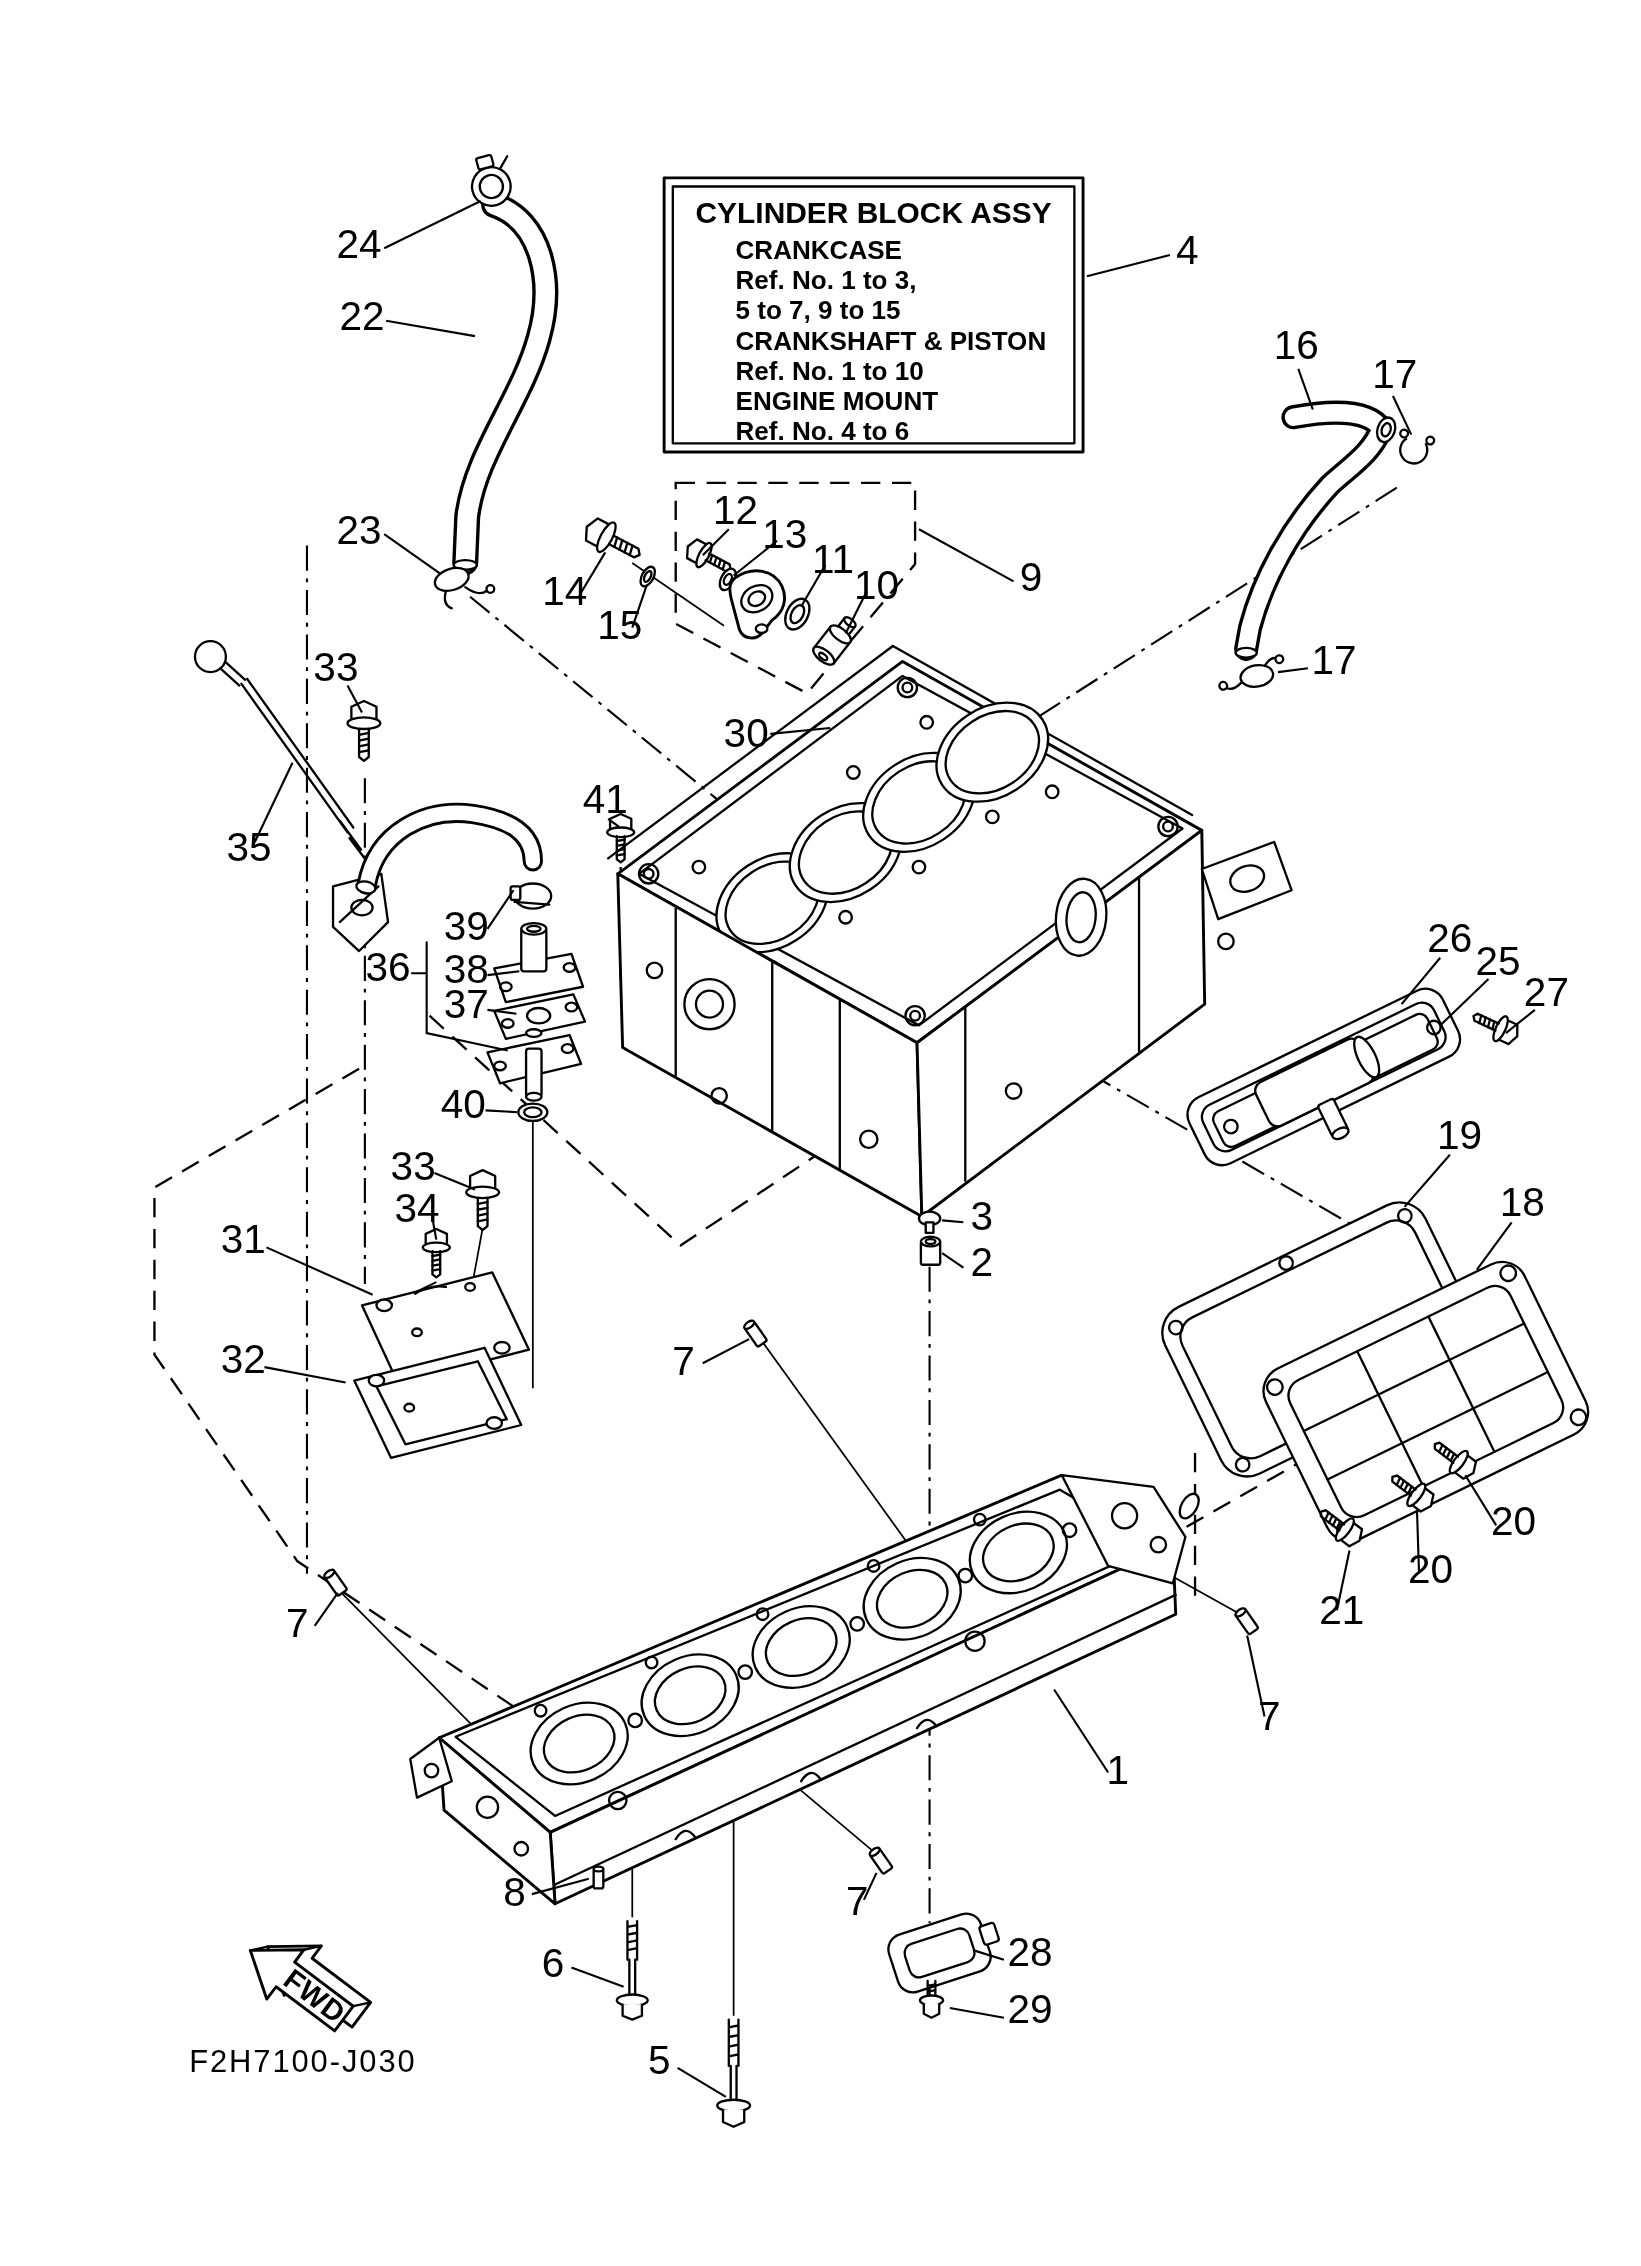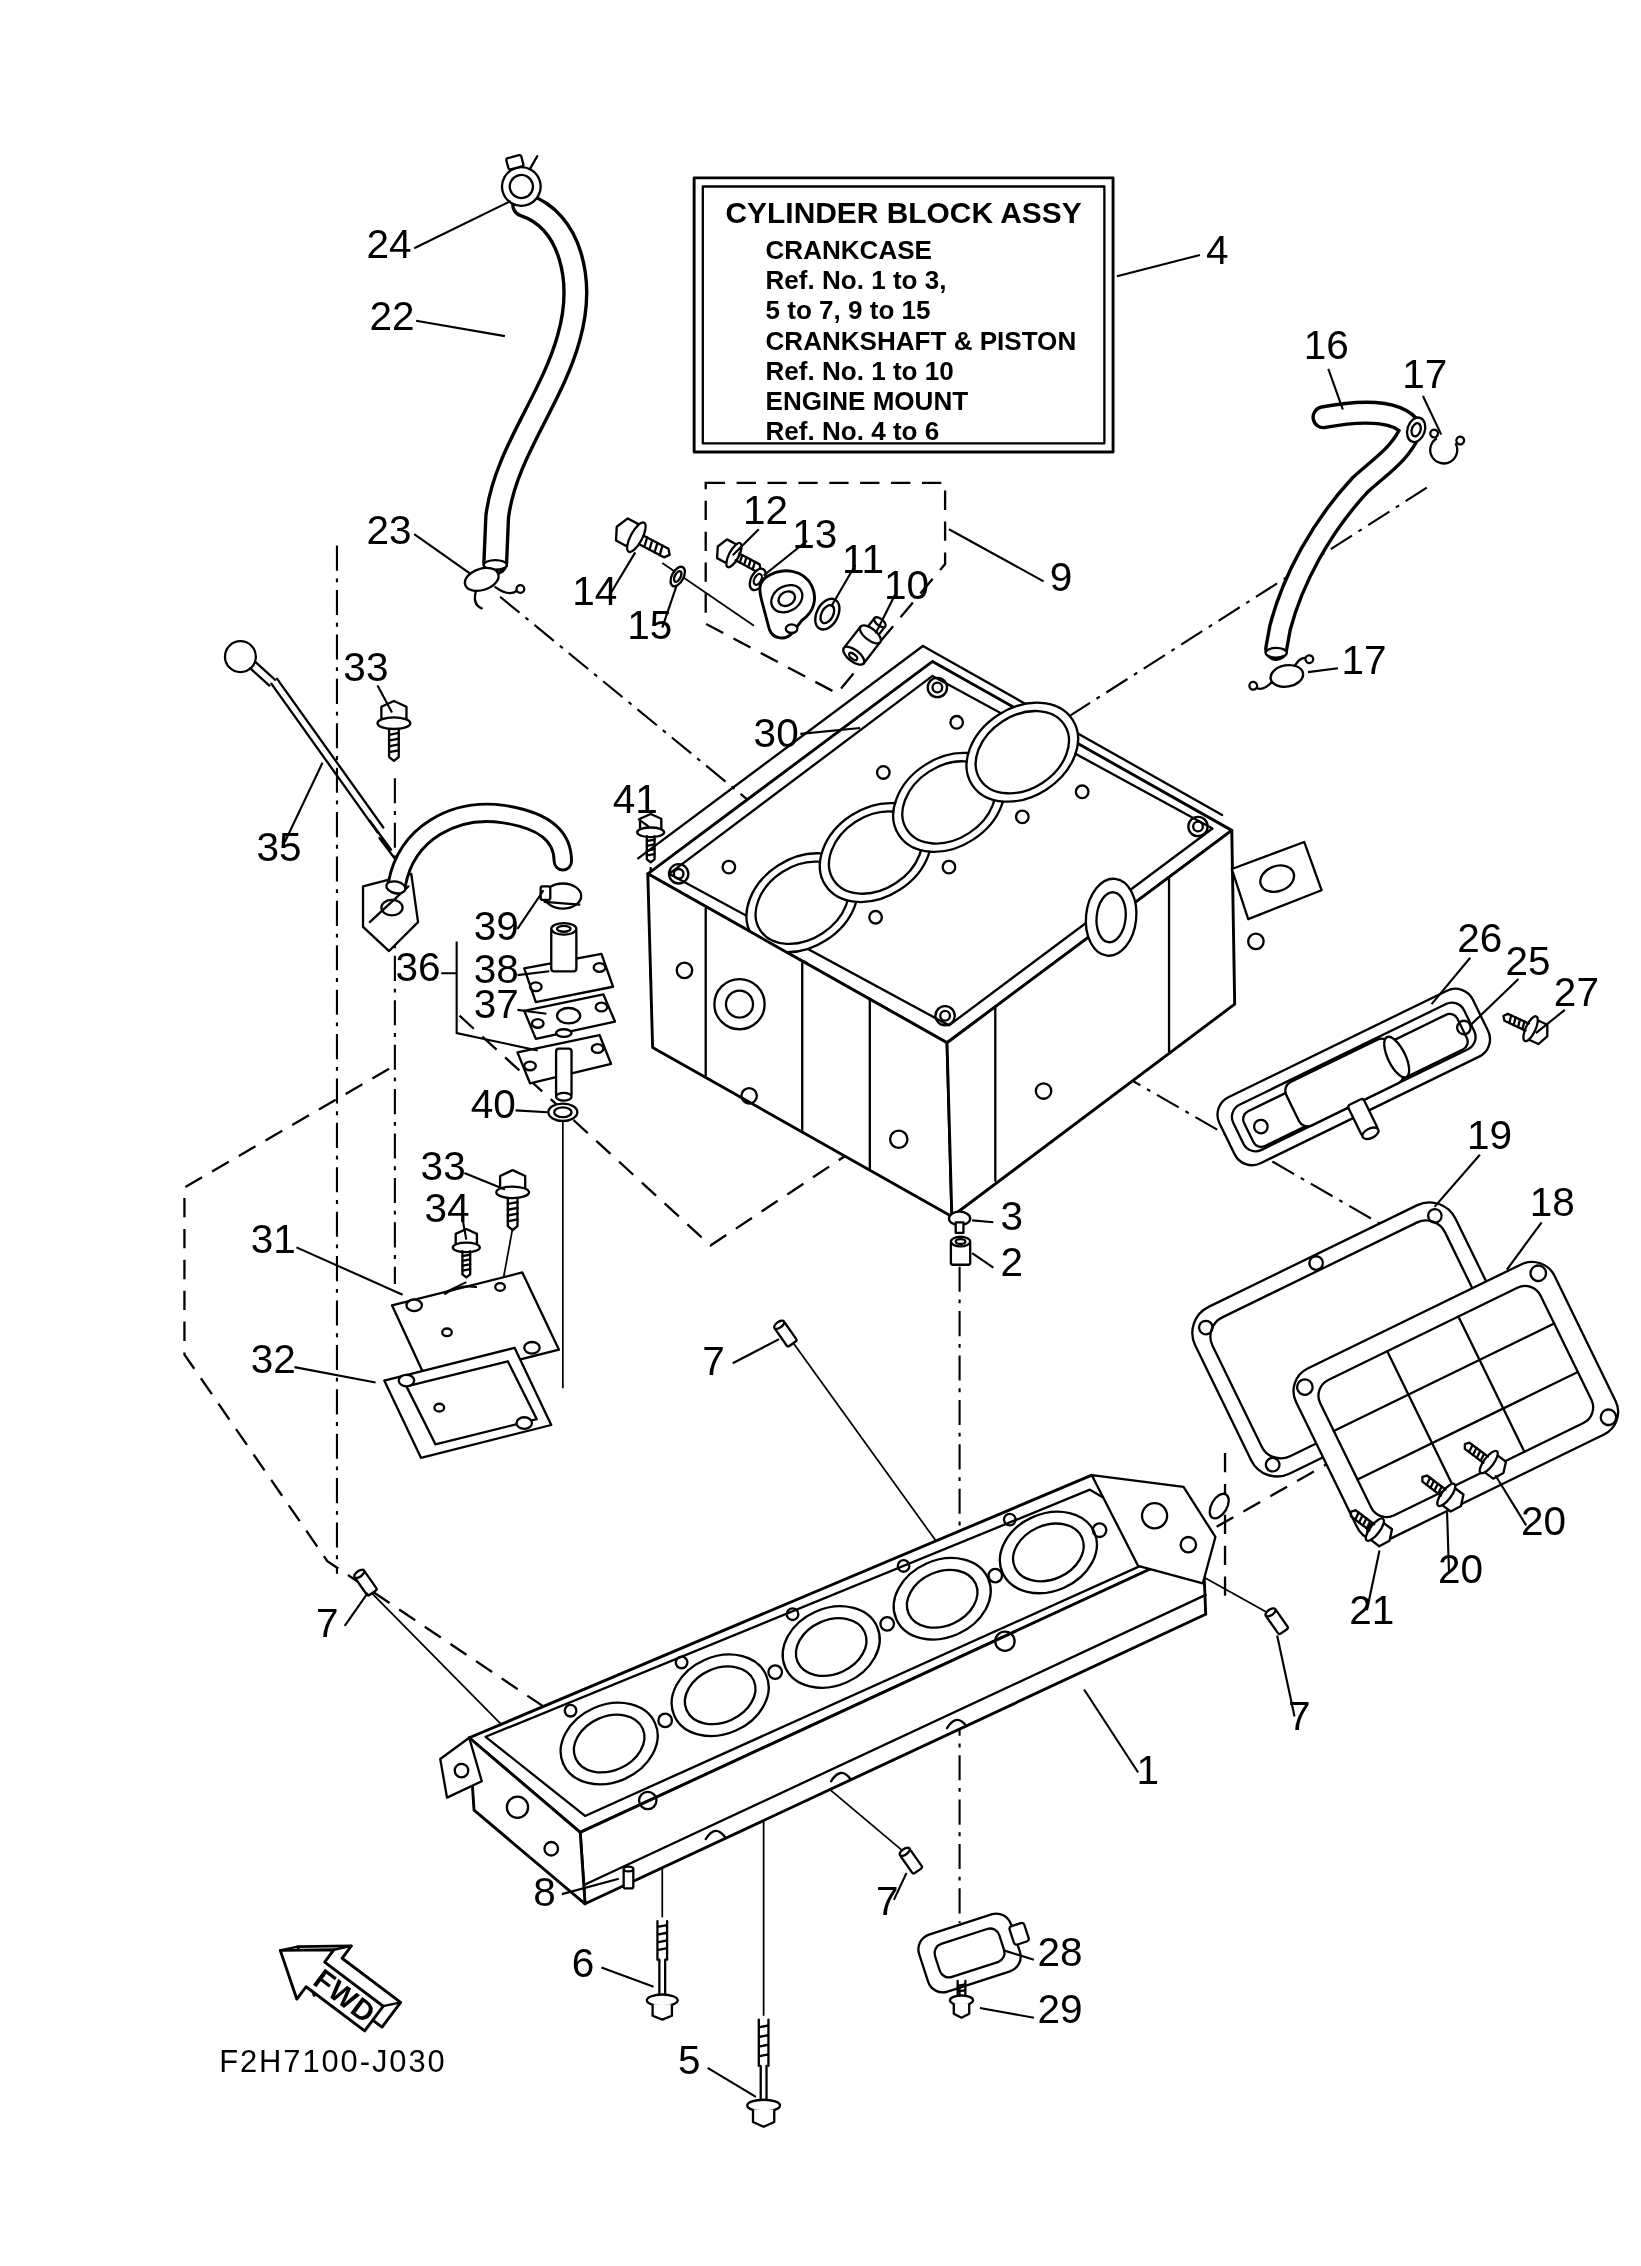--- a/index.html
+++ b/index.html
@@ -1,16 +1,16 @@
 <!DOCTYPE html>
 <html><head>
 <meta charset="utf-8">
 <style>
   html,body{margin:0;padding:0;background:#ffffff;}
-  .page{width:1297px;height:2266px;background:#fff;position:relative;font-family:"Liberation Sans",sans-serif;padding-left:30px;}
+  .page{width:1297px;height:2266px;background:#fff;position:relative;font-family:"Liberation Sans",sans-serif;}
   svg{display:block;}
   .s3{stroke:#000;stroke-width:3;fill:none;stroke-linecap:round;stroke-linejoin:round;}
   .s2{stroke:#000;stroke-width:2.4;fill:none;stroke-linecap:round;stroke-linejoin:round;}
   .fw{fill:#fff;stroke:#000;stroke-width:3;stroke-linejoin:round;}
   .fw2{fill:#fff;stroke:#000;stroke-width:2.4;stroke-linejoin:round;}
   .lead{stroke:#000;stroke-width:2.2;fill:none;}
   .thin{stroke:#000;stroke-width:1.8;fill:none;}
   .dashdot{stroke:#000;stroke-width:2.2;fill:none;stroke-dasharray:26 8 4 8;}
   .dash{stroke:#000;stroke-width:2.4;fill:none;stroke-dasharray:20 12;}
   .tubeO{stroke:#000;fill:none;stroke-linecap:round;}

